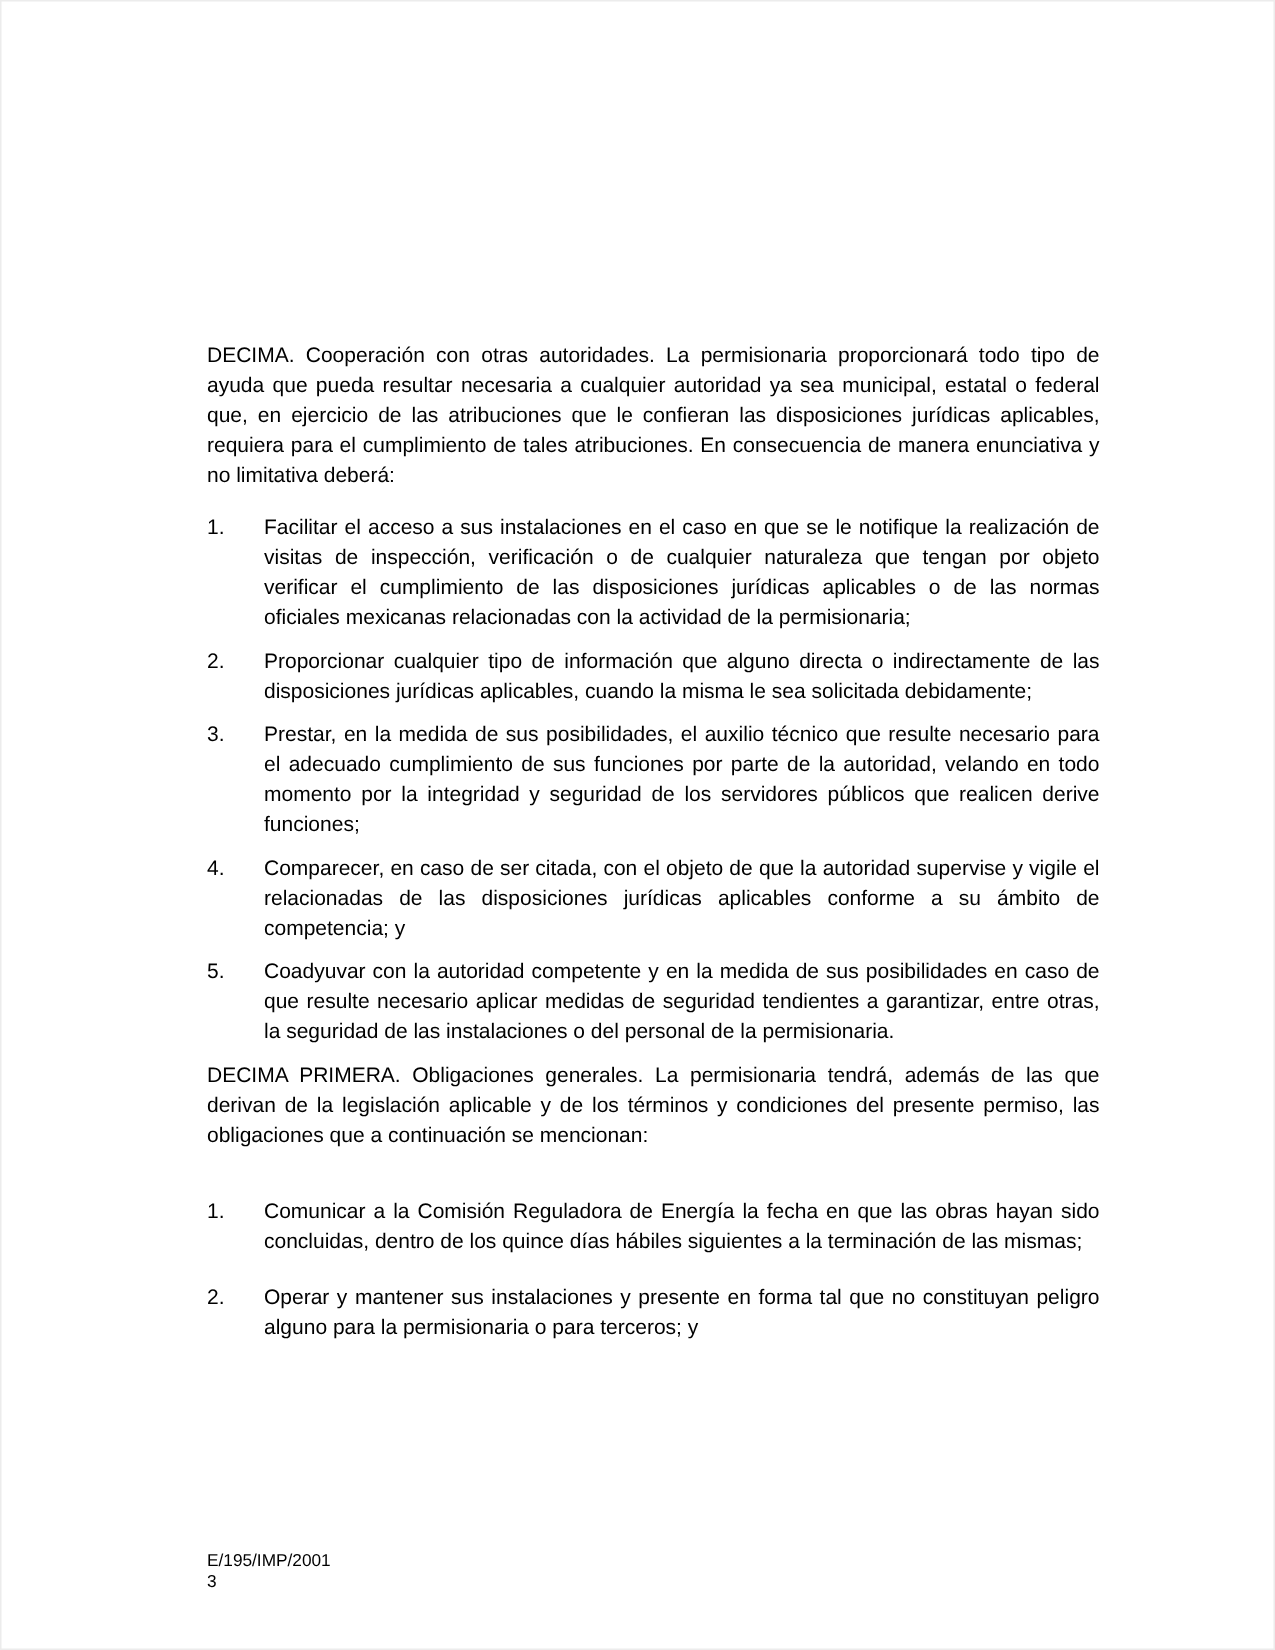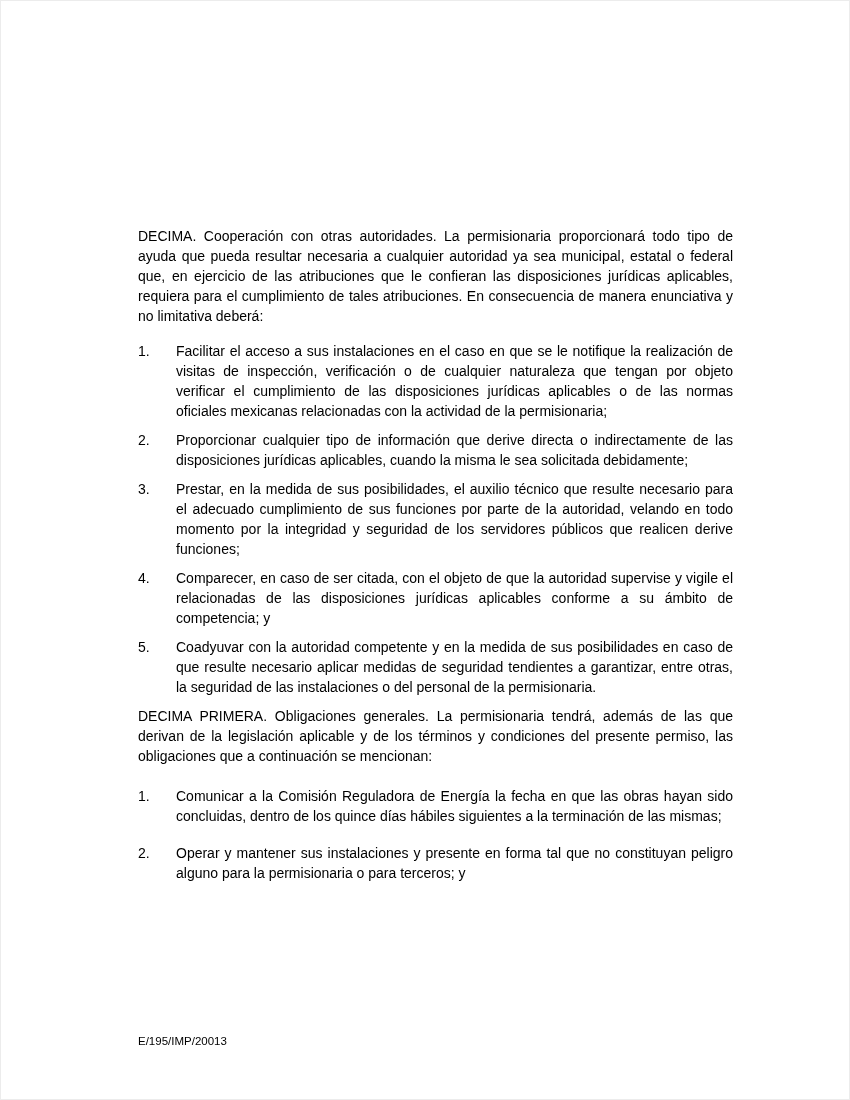--- a/index.html
+++ b/index.html
@@ -38,51 +38,52 @@
   }
   .num {
     flex: 0 0 38px;
     text-align: left;
   }
   .item-text {
     flex: 1 1 auto;
     text-align: justify;
   }
   .section-2 { margin-top: 7px; }
-  .section-2 .para { margin-bottom: 20px; }
+  .section-2 .para { margin-bottom: 31px; }
   .section-2 .list-item { margin-bottom: 17px; }
   .footer {
     position: absolute;
     left: 138px;
     width: 594px;
     top: 1034px;
     display: flex;
-    justify-content: flex-start;
+    justify-content: space-between;
     align-items: baseline;
     font-size: 11.5px;
     line-height: 14px;
+    flex-direction: column;
   }
 </style>
 </head>
 <body>
 
 <div class="page">
   <div class="content">
 
     <section class="section-1">
       <p class="para">DECIMA. Cooperación con otras autoridades. La permisionaria proporcionará todo tipo de ayuda que pueda resultar necesaria a cualquier autoridad ya sea municipal, estatal o federal que, en ejercicio de las atribuciones que le confieran las disposiciones jurídicas aplicables, requiera para el cumplimiento de tales atribuciones. En consecuencia de manera enunciativa y no limitativa deberá:</p>
 
       <div class="list">
         <div class="list-item">
           <span class="num">1.</span>
           <div class="item-text">Facilitar el acceso a sus instalaciones en el caso en que se le notifique la realización de visitas de inspección, verificación o de cualquier naturaleza que tengan por objeto verificar el cumplimiento de las disposiciones jurídicas aplicables o de las normas oficiales mexicanas relacionadas con la actividad de la permisionaria;</div>
         </div>
         <div class="list-item">
           <span class="num">2.</span>
-          <div class="item-text">Proporcionar cualquier tipo de información que derive directa o indirectamente de las disposiciones jurídicas aplicables, cuando la misma le sea solicitada debidamente;</div>
+          <div class="item-text">Proporcionar cualquier tipo de información que alguno directa o indirectamente de las disposiciones jurídicas aplicables, cuando la misma le sea solicitada debidamente;</div>
         </div>
         <div class="list-item">
           <span class="num">3.</span>
           <div class="item-text">Prestar, en la medida de sus posibilidades, el auxilio técnico que resulte necesario para el adecuado cumplimiento de sus funciones por parte de la autoridad, velando en todo momento por la integridad y seguridad de los servidores públicos que realicen derive funciones;</div>
         </div>
         <div class="list-item">
           <span class="num">4.</span>
           <div class="item-text">Comparecer, en caso de ser citada, con el objeto de que la autoridad supervise y vigile el relacionadas de las disposiciones jurídicas aplicables conforme a su ámbito de competencia; y</div>
         </div>
         <div class="list-item">

